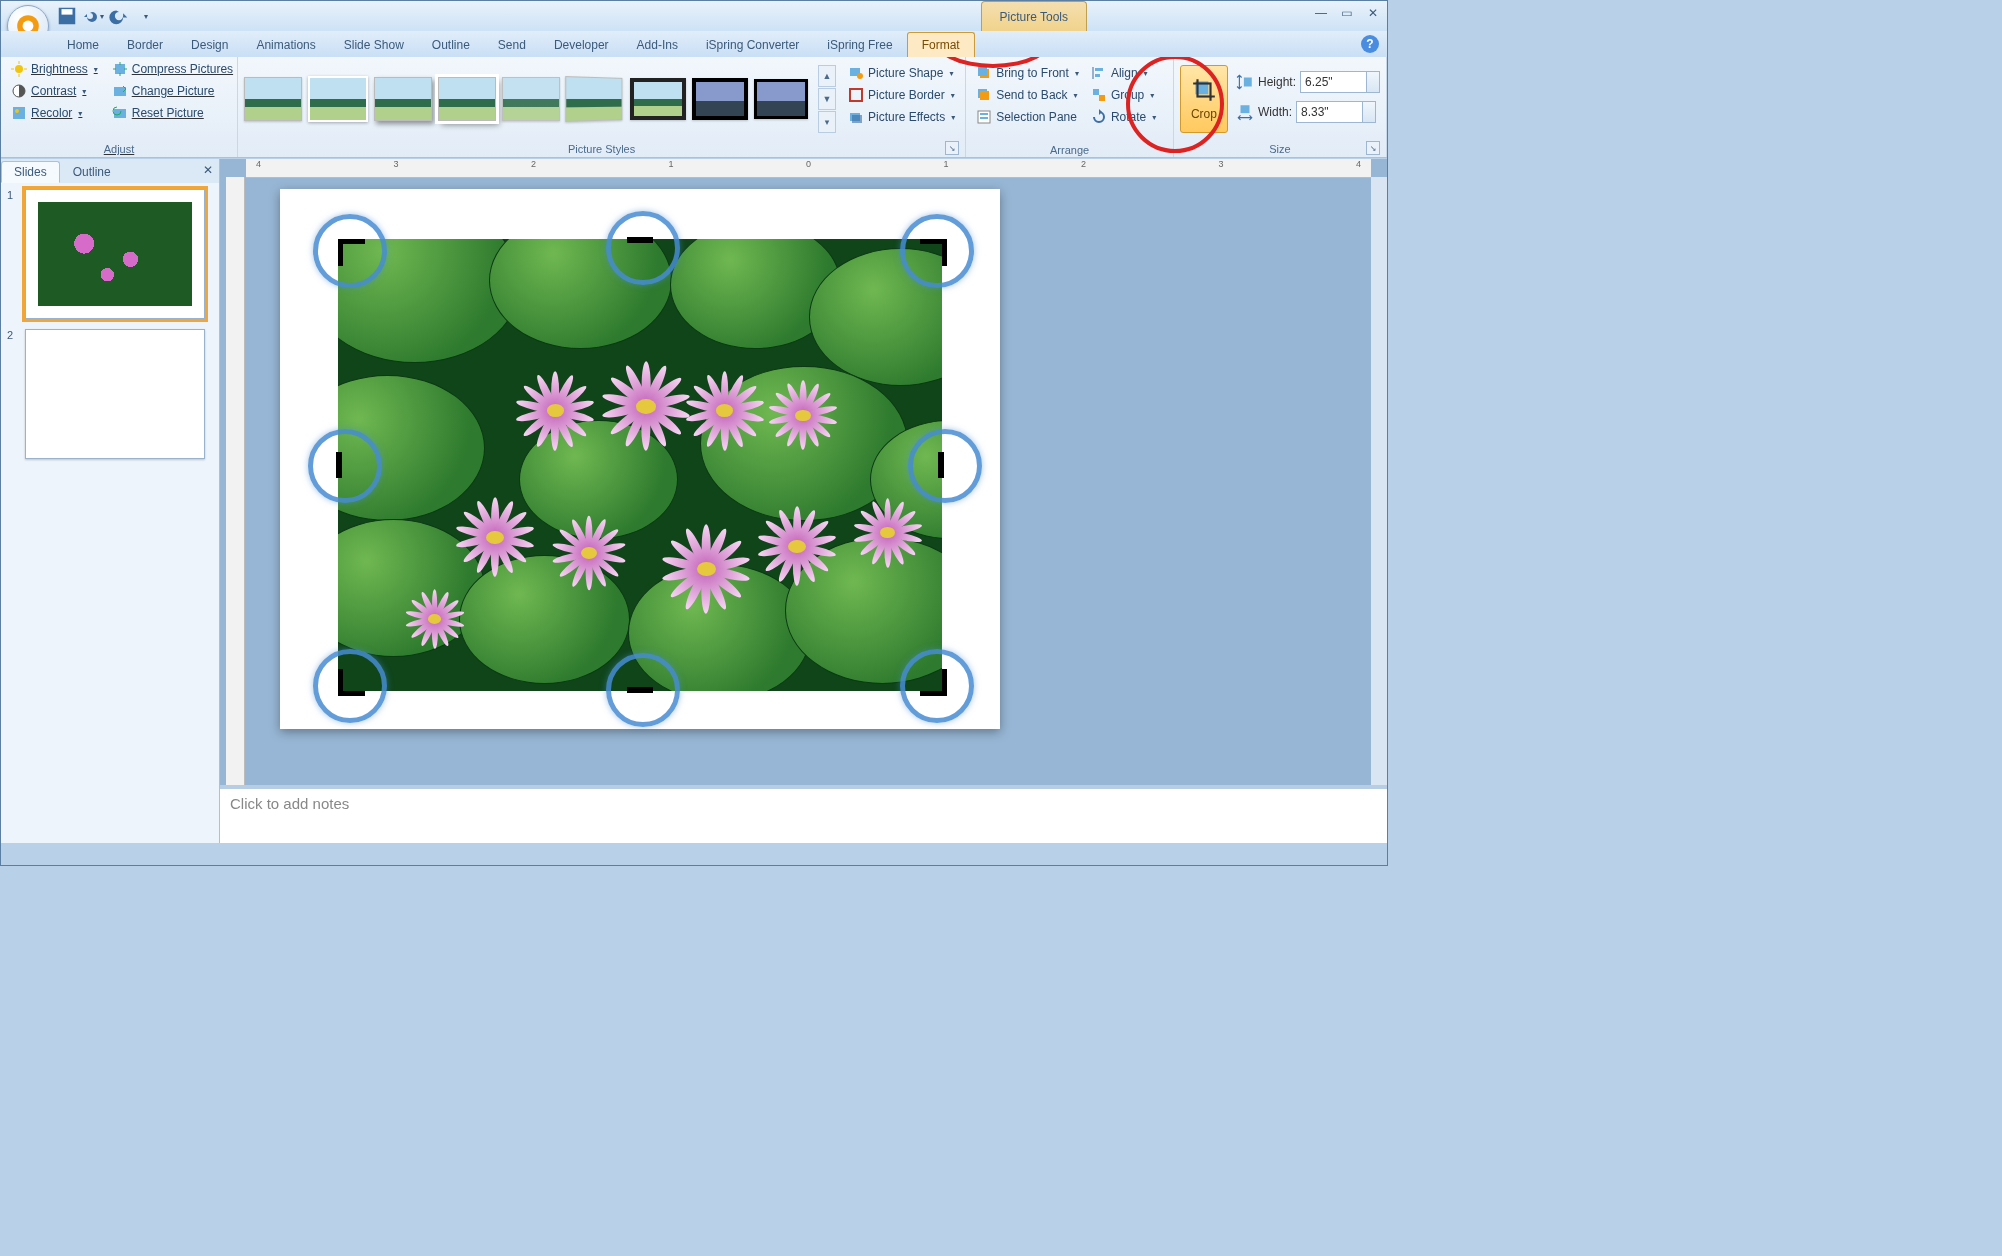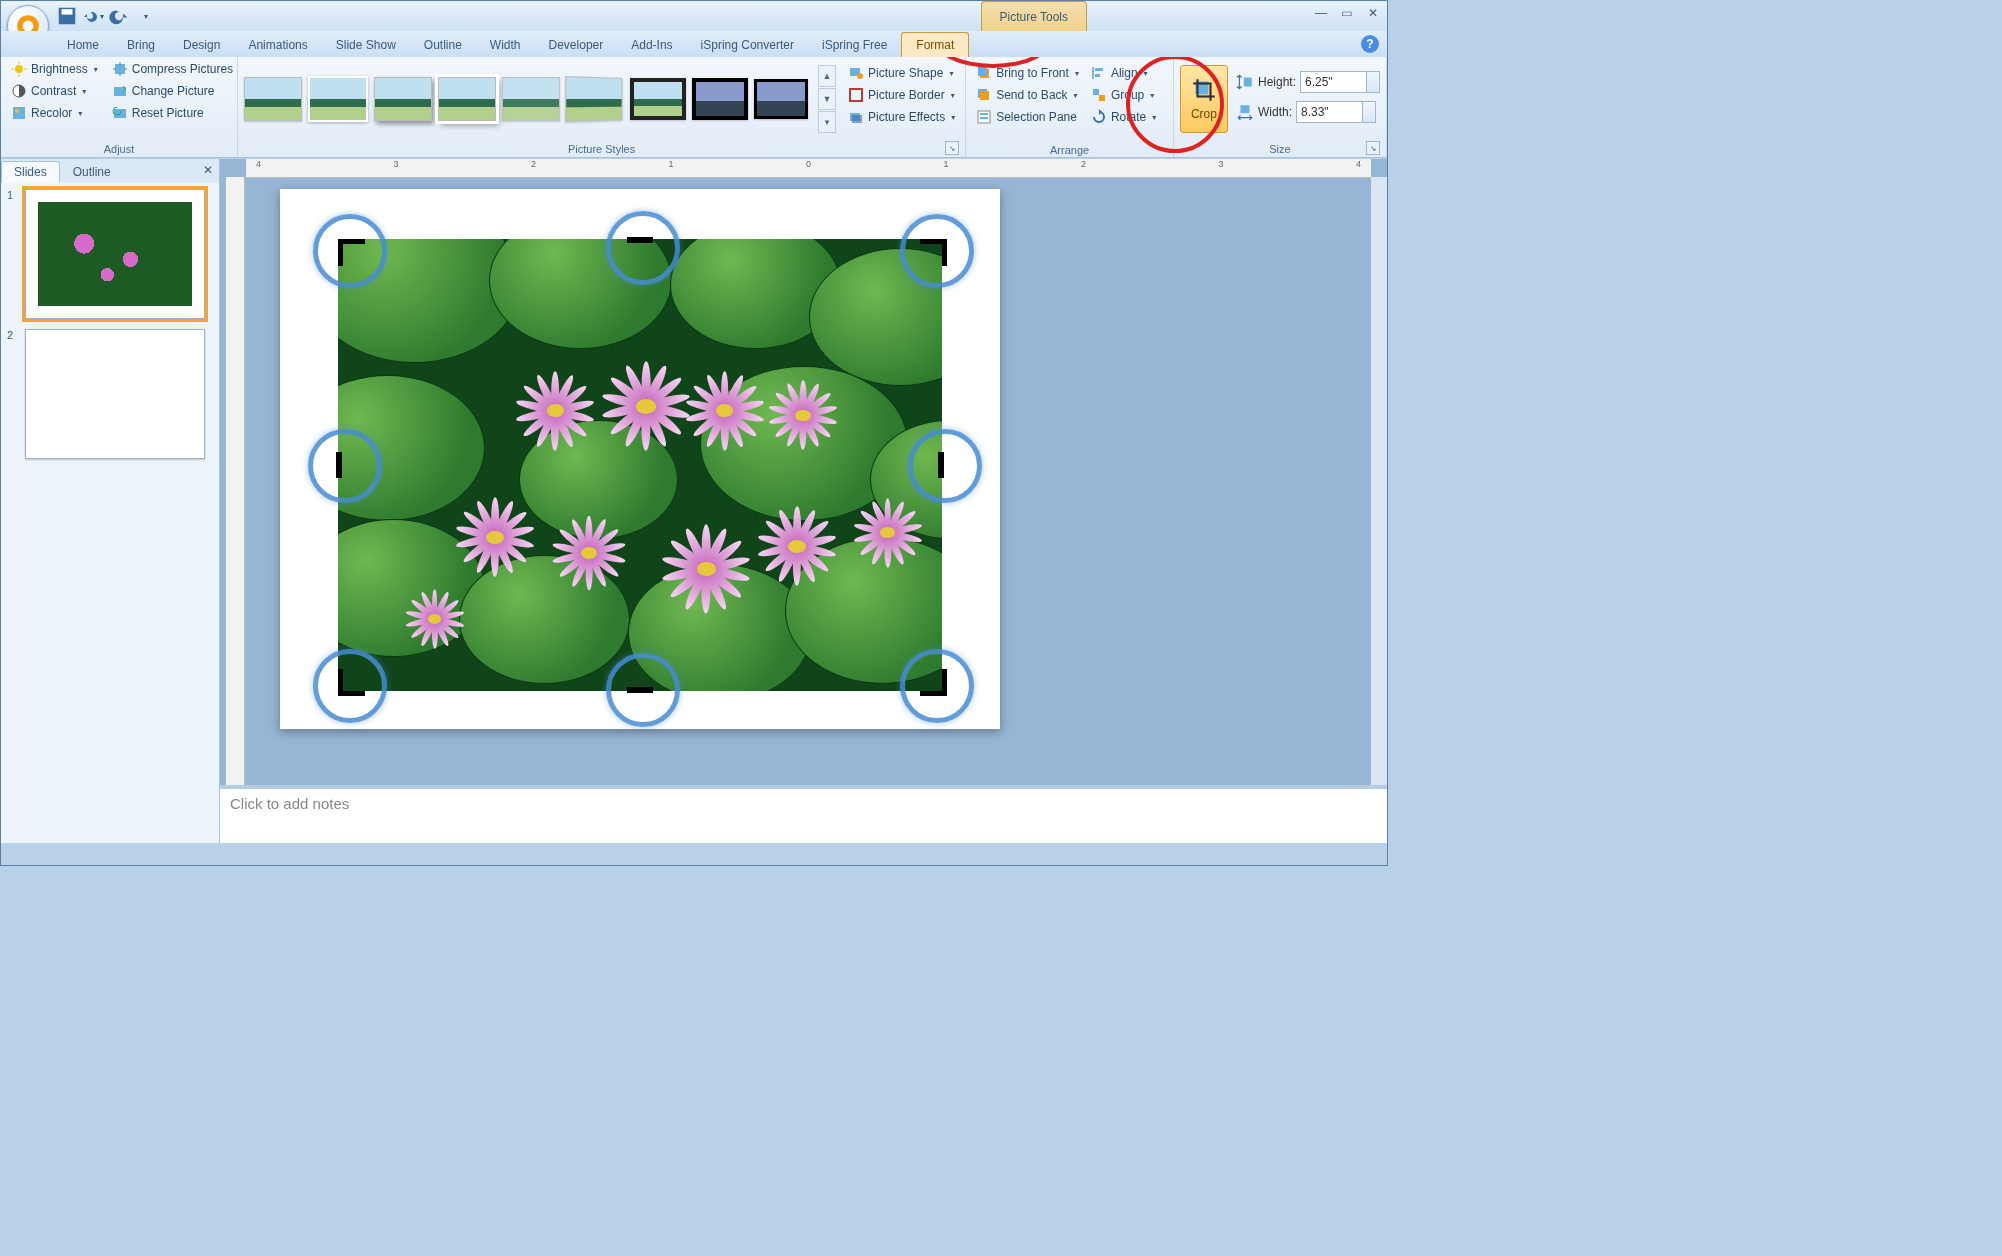--- a/index.html
+++ b/index.html
@@ -22,21 +22,21 @@
   
   .ribbon{height:100px;background:linear-gradient(#f2f7fc,#e2ecf7);border-bottom:1px solid #a9c2dc;display:flex;}
   .group{border-right:1px solid #c7d8ea;display:flex;flex-direction:column;padding:2px 6px 0 6px;}
   .group-body{flex:1;display:flex;align-items:flex-start;}
   .group-label{text-align:center;color:#4a6a8c;font-size:11px;padding:1px 0 2px 0;position:relative;}
   .group-launcher{position:absolute;right:0;bottom:2px;width:12px;height:12px;border:1px solid #9db7d2;background:#eaf1f9;font-size:8px;display:flex;align-items:center;justify-content:center;color:#4a6a8c;}
   .rbtn{display:flex;align-items:center;gap:4px;padding:2px 4px;color:#2a4b6d;cursor:pointer;border-radius:3px;white-space:nowrap;}
   .rbtn .ico{width:16px;height:16px;flex:0 0 16px;}
   .vstack{display:flex;flex-direction:column;gap:2px;}
   
-  .g-adjust{width:224px;}
+  .g-adjust{width:224px;text-decoration:underline;}
   
   .g-styles{flex:1;}
   .gallery{display:flex;gap:6px;align-items:center;padding-top:6px;}
   .thumb{width:56px;height:42px;background:linear-gradient(#bfe0f0 0 50%,#2f6c4c 50% 70%,#b0d08c 70% 100%);border:1px solid #bbb;box-shadow:0 1px 2px rgba(0,0,0,.2);position:relative;}
   .thumb.framed{border:4px solid #222;width:48px;height:34px;}
   .thumb.framed2{border:4px solid #000;width:48px;height:34px;background:linear-gradient(#89c 0 55%,#345 55% 100%);}
   .gallery-more{width:18px;display:flex;flex-direction:column;gap:1px;margin-left:4px;}
   .gm-btn{height:20px;border:1px solid #b8cde3;background:#eaf1f9;display:flex;align-items:center;justify-content:center;font-size:9px;color:#4a6a8c;}
   .style-cmds{display:flex;flex-direction:column;gap:2px;margin-left:8px;padding-top:4px;}
   
@@ -129,26 +129,26 @@
     <div class="context-tab">Picture Tools</div>
     <div class="win-btns">
       <div class="win-btn">—</div>
       <div class="win-btn">▭</div>
       <div class="win-btn">✕</div>
     </div>
   </div>
 
   <div class="tabs">
     <div class="tab">Home</div>
-    <div class="tab">Bring</div>
+    <div class="tab">Border</div>
     <div class="tab">Design</div>
     <div class="tab">Animations</div>
     <div class="tab">Slide Show</div>
     <div class="tab">Outline</div>
-    <div class="tab">Width</div>
+    <div class="tab">Send</div>
     <div class="tab">Developer</div>
     <div class="tab">Add-Ins</div>
     <div class="tab">iSpring Converter</div>
     <div class="tab">iSpring Free</div>
     <div class="tab active">Format</div>
     <div class="help-btn">?</div>
   </div>
 
   <div class="ribbon">
 

